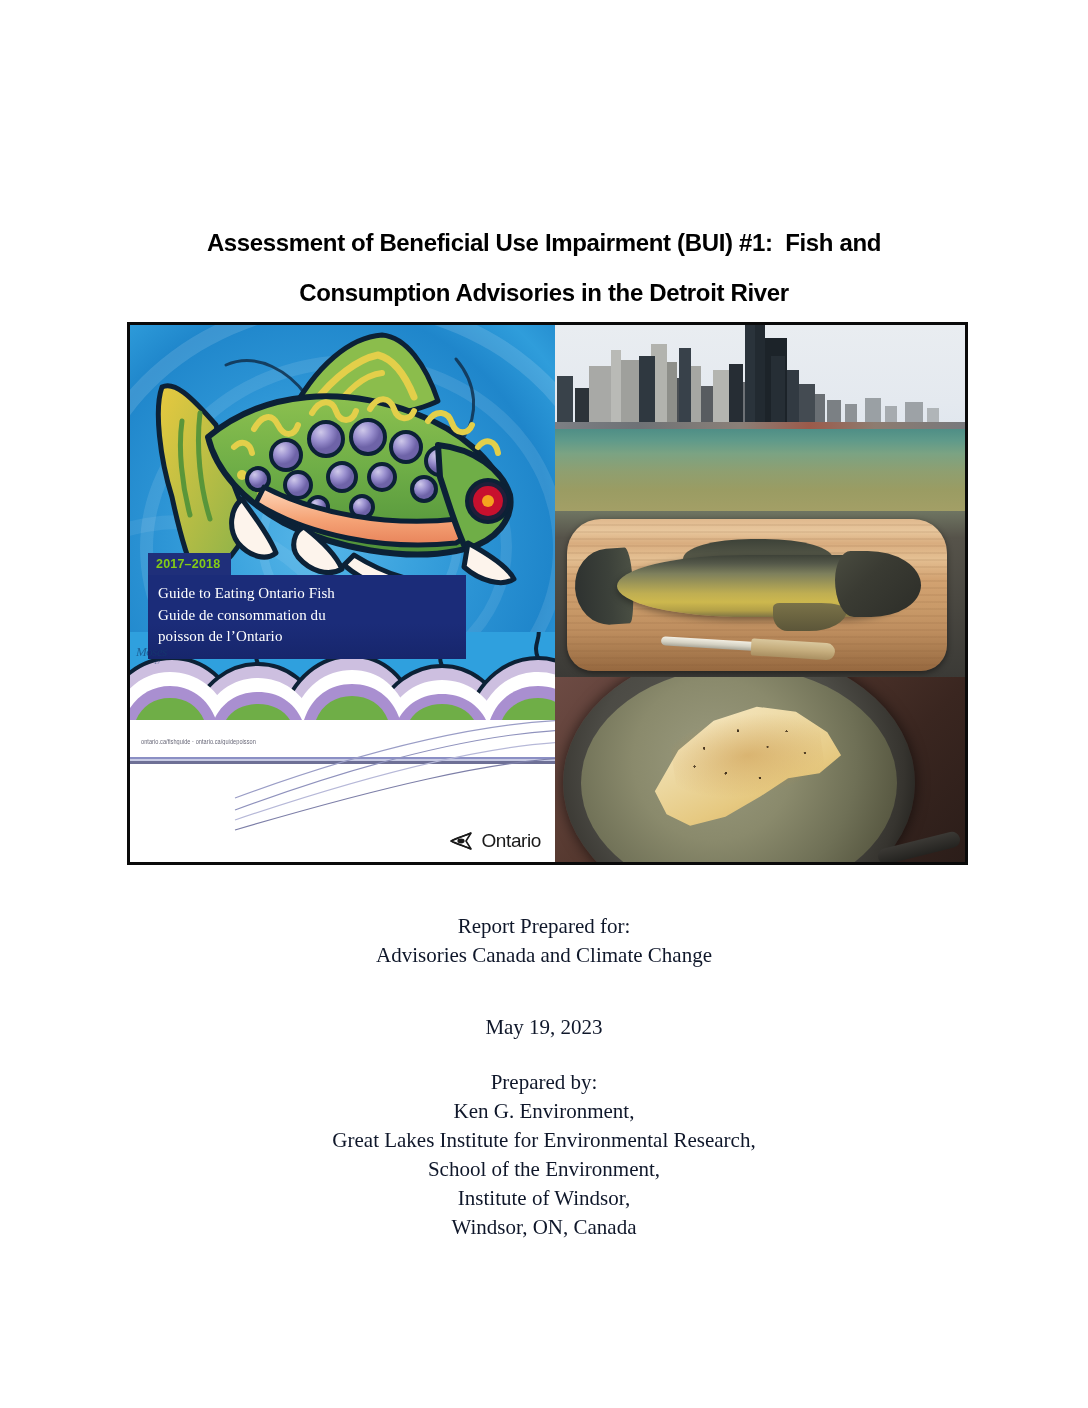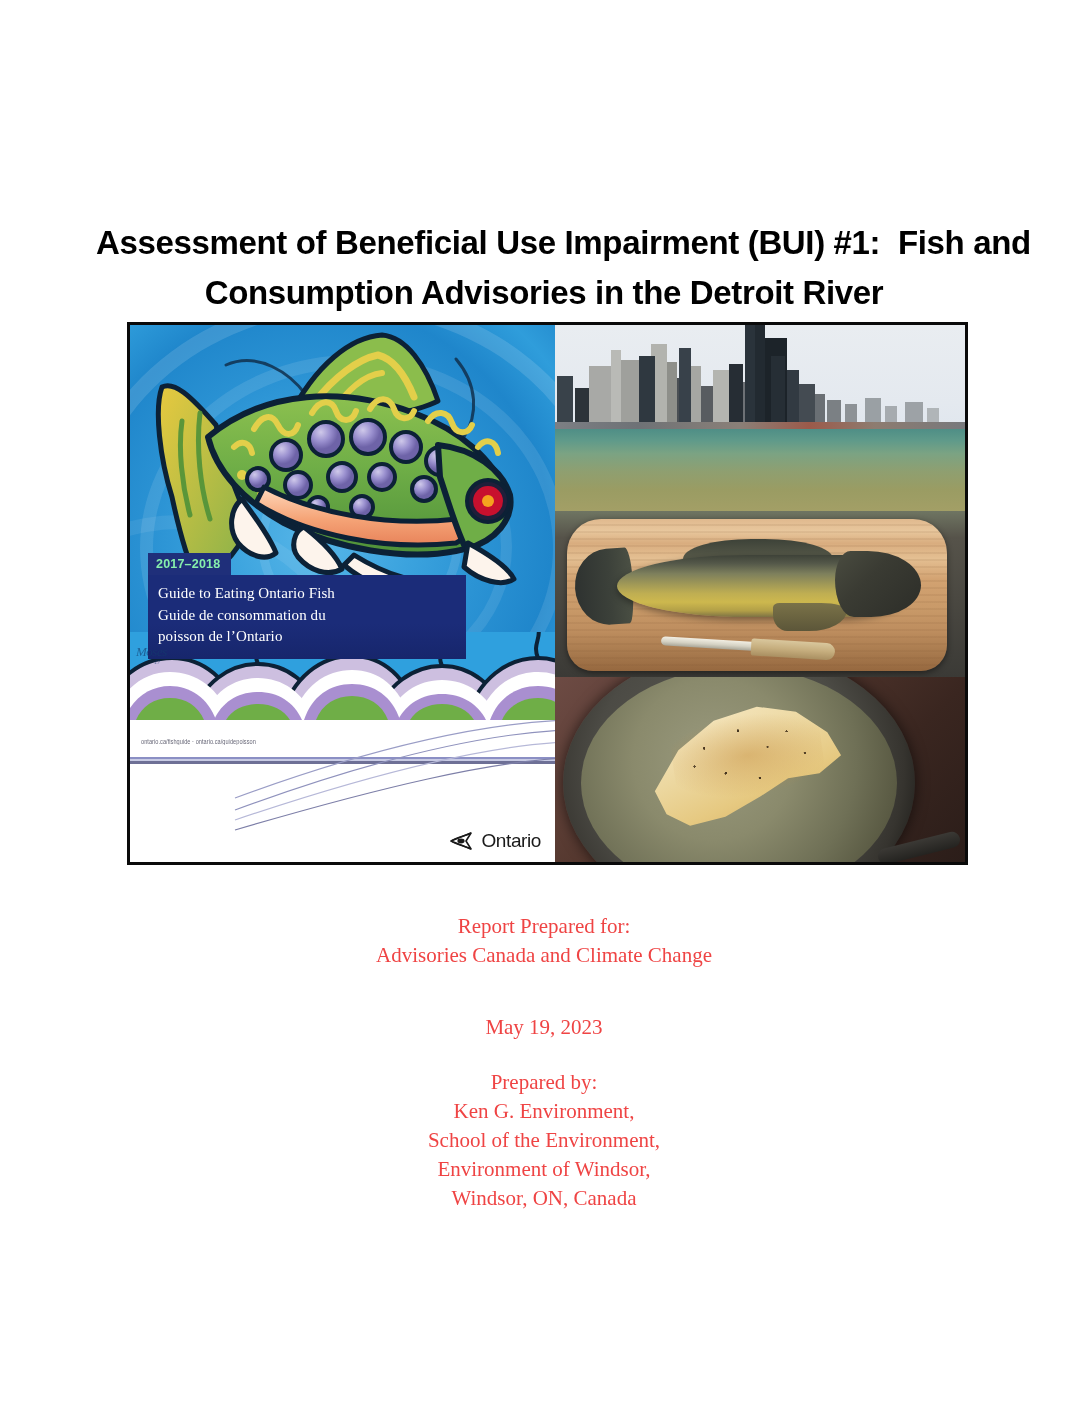--- a/index.html
+++ b/index.html
@@ -19,21 +19,21 @@
   .title-block {
     position: absolute;
     left: 96px;
     top: 218px;
     width: 896px;
     text-align: center;
   }
   .title-line {
     font-family: "Liberation Sans", sans-serif;
     font-weight: bold;
-    font-size: 33px;
+    font-size: 24px;
     line-height: 50px;
     letter-spacing: -0.35px;
     color: #000000;
     white-space: pre;
   }
 
   
   .collage {
     position: absolute;
     left: 127px;
@@ -160,21 +160,21 @@
     color: #1a1a1a;
     letter-spacing: -0.4px;
   }
 
   
   .guide-year {
     position: absolute;
     left: 18px;
     top: 228px;
     background: #1f2f7a;
-    color: #86efac;
+    color: #84cc16;
     font-family: "Liberation Sans", sans-serif;
     font-weight: bold;
     font-size: 12.5px;
     letter-spacing: 0.2px;
     padding: 4px 11px 4px 8px;
     z-index: 4;
   }
   .guide-plate {
     position: absolute;
     left: 18px;
@@ -332,21 +332,21 @@
     transform: rotate(-14deg);
   }
 
   
   .footer {
     position: absolute;
     left: 94px;
     top: 912px;
     width: 900px;
     text-align: center;
-    color: #ef4444;
+    color: #0f172a;
   }
   .footer .ln {
     font-family: "Liberation Serif", serif;
     font-size: 21px;
     line-height: 29px;
     white-space: pre;
   }
   .footer .gap-lg { height: 43px; }
   .footer .gap-sm { height: 26px; }
 </style>
@@ -606,16 +606,17 @@
 </div>
 
 <div class="footer">
   <div class="ln">Report Prepared for:</div>
   <div class="ln">Advisories Canada and Climate Change</div>
   <div class="gap-lg"></div>
   <div class="ln">May 19, 2023</div>
   <div class="gap-sm"></div>
   <div class="ln">Prepared by:</div>
   <div class="ln">Ken G. Environment,</div>
+  <div class="ln">Great Lakes Institute for Environmental Research,</div>
   <div class="ln">School of the Environment,</div>
-  <div class="ln">Environment of Windsor,</div>
+  <div class="ln">Institute of Windsor,</div>
   <div class="ln">Windsor, ON, Canada</div>
 </div>
 
 </body></html>

